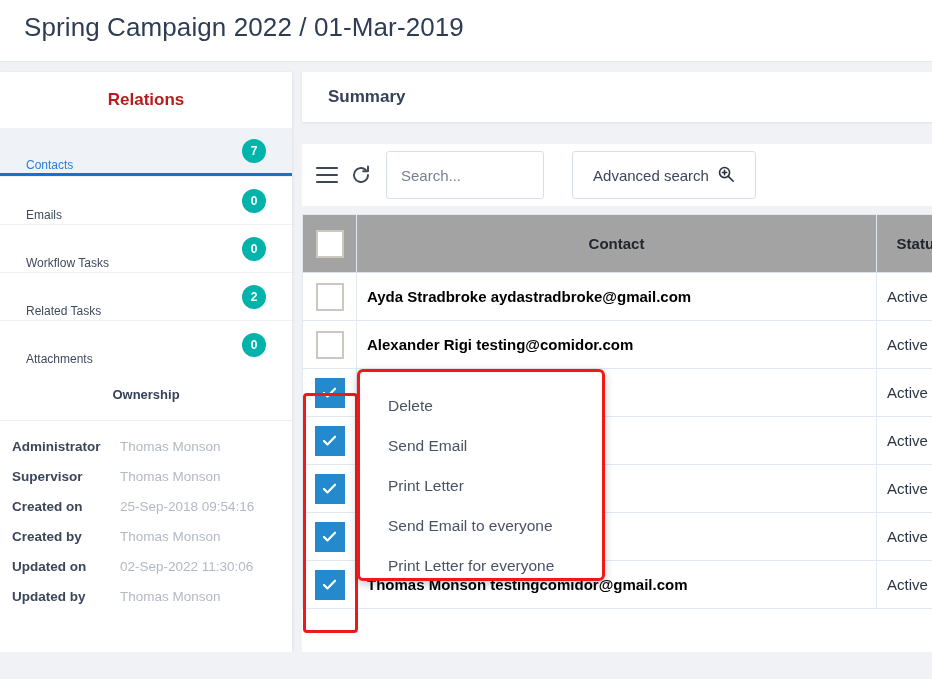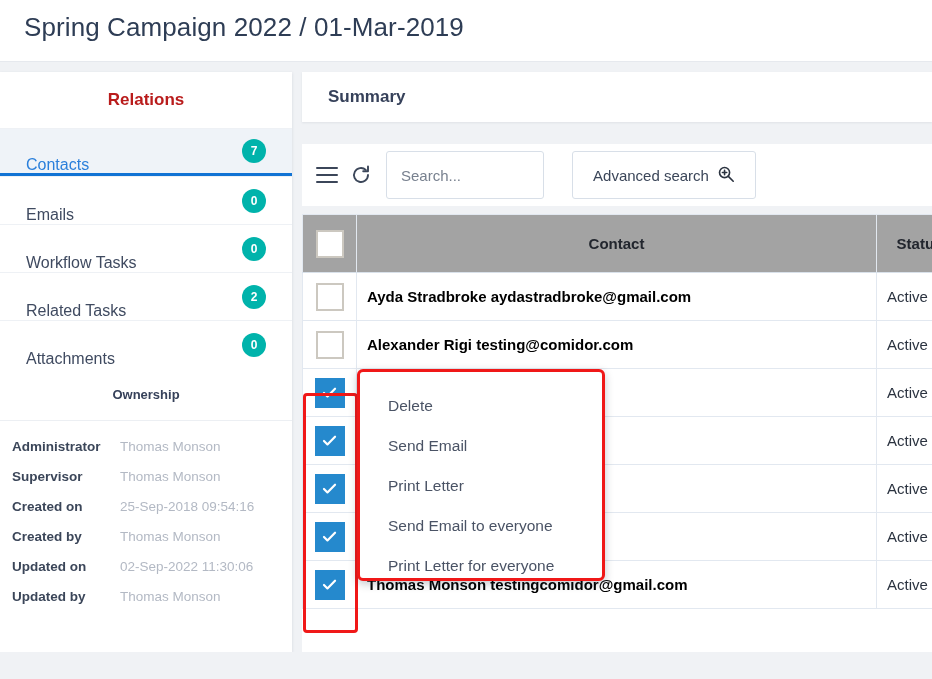--- a/index.html
+++ b/index.html
@@ -51,21 +51,21 @@
     padding: 0 26px 0 26px;
     background: #ffffff;
     border-top: 1px solid #eef1f5;
   }
   .rel-item.active {
     background: #eff3f8;
     border-bottom: 3px solid #1173d4;
   }
   .rel-item .rel-label {
     flex: 1;
-    font-size: 16px;
+    font-size: 12px;
     color: #3f4a60;
     margin-top: 28px;
   }
   .rel-item.active .rel-label { color: #2a7fdb; }
   .badge {
     width: 24px; height: 24px; border-radius: 50%;
     background: #00b3ab; color: #ffffff;
     font-size: 12px; font-weight: bold;
     display: flex; align-items: center; justify-content: center;
   }

